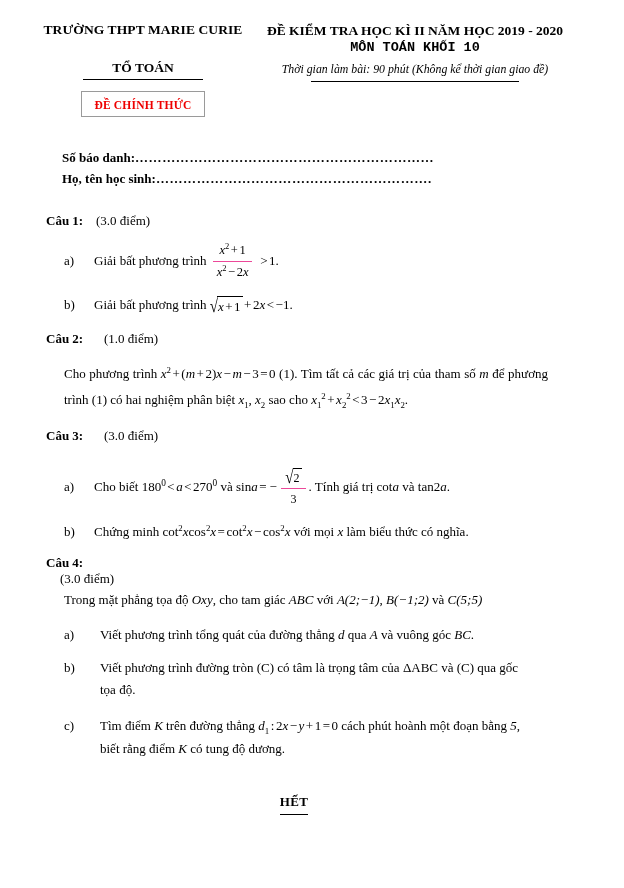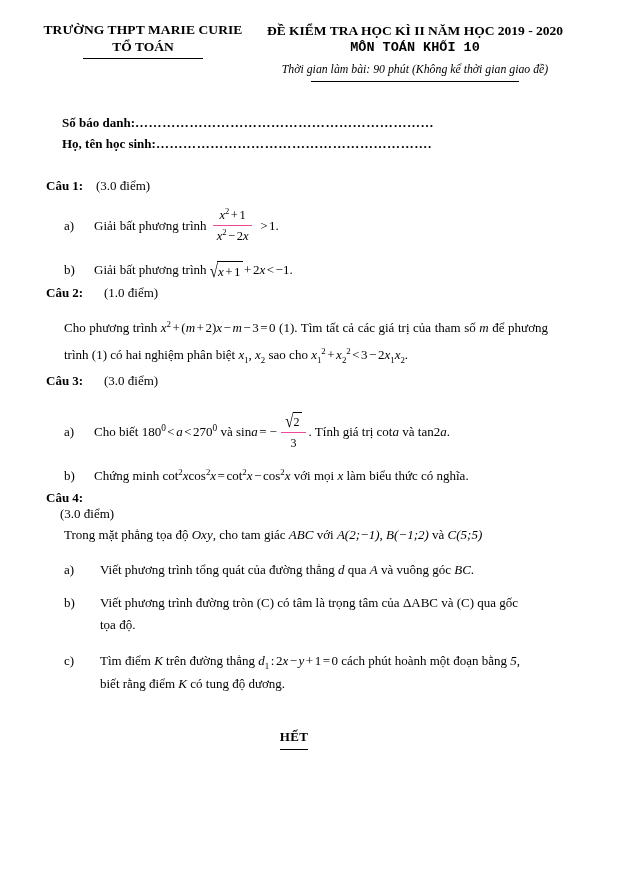--- a/index.html
+++ b/index.html
@@ -46,20 +46,21 @@
     font-size: 13.5px;
     font-weight: bold;
     letter-spacing: .1px;
     line-height: 1.25;
     white-space: nowrap;
   }
   .dept-name {
     font-size: 13.5px;
     font-weight: bold;
     line-height: 1.25;
+    margin-top: 21px;
   }
   .rule-left {
     width: 120px;
     height: 1px;
     background: #000;
     margin: 2px auto 0 auto;
   }
   .official-box {
     display: inline-block;
     border: 1px solid #9a9a9a;
@@ -117,21 +118,21 @@
   
   .body-area {
     margin-top: 24px;
   }
   .q-block { margin-bottom: 2px; }
 
   .q-head {
     display: flex;
     align-items: baseline;
     margin-left: 46px;
-    margin-top: 4px;
+    margin-top: 14px;
   }
   .q-label {
     font-weight: bold;
     font-size: 13px;
     min-width: 44px;
   }
   .q-points {
     font-size: 13px;
     padding-left: 6px;
   }
@@ -235,20 +236,23 @@
 <body>
 
 <div class="page">
 
   <div class="header">
 
     <div class="header-left">
       <div class="school-name">TRƯỜNG THPT MARIE CURIE</div>
       <div class="dept-name">TỔ TOÁN</div>
       <div class="rule-left"></div>
+      <div class="official-box">
+        <span class="official-text">ĐỀ CHÍNH THỨC</span>
+      </div>
     </div>
 
     <div class="header-right">
       <div class="exam-title">ĐỀ KIỂM TRA HỌC KÌ II NĂM HỌC 2019 - 2020</div>
       <div class="exam-sub">MÔN TOÁN KHỐI 10</div>
       <div class="exam-time">Thời gian làm bài: 90 phút (Không kể thời gian giao đề)</div>
       <div class="rule-right"></div>
     </div>
 
   </div>

